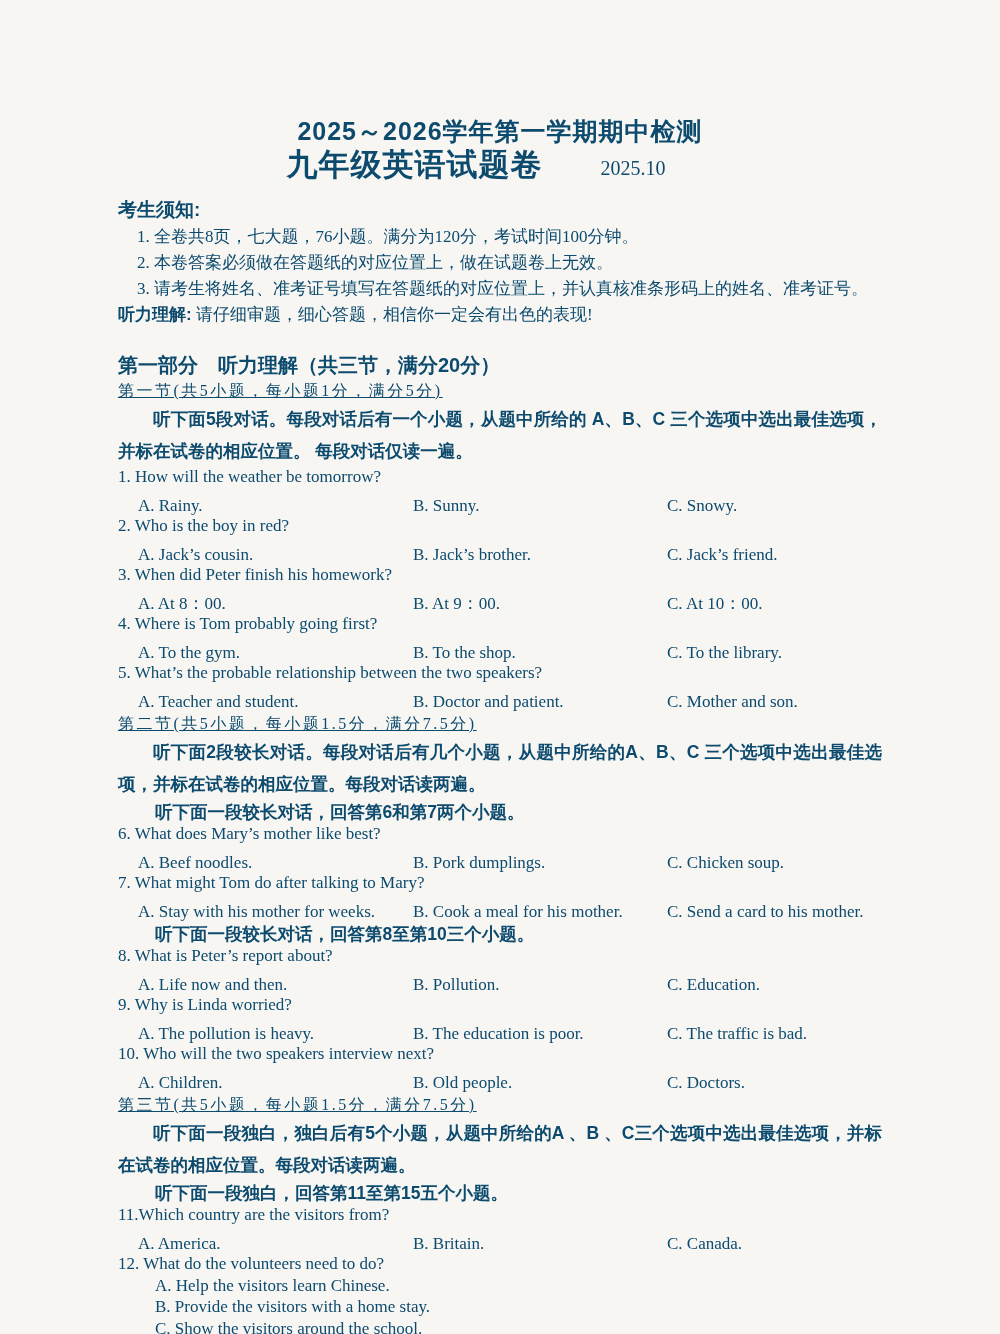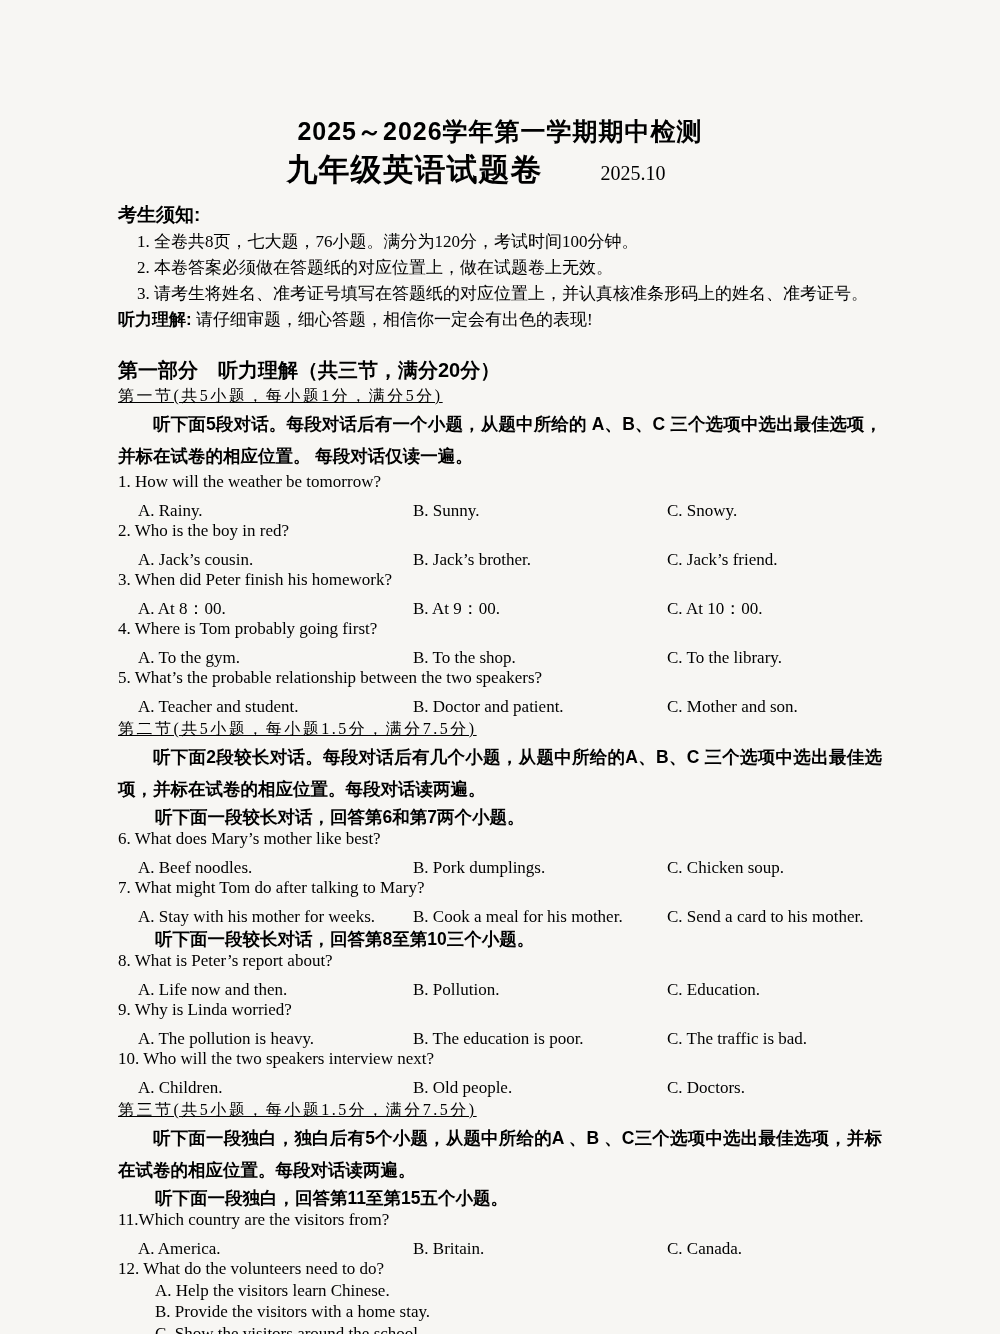--- a/index.html
+++ b/index.html
@@ -3,35 +3,35 @@
 <meta charset="utf-8">
 <style>
   html,body { margin:0; padding:0; background:#e9e8e5; }
   .doc {
     position:relative;
     width:1000px; height:1334px;
     margin:0 auto;
     background:#f7f6f3;
     box-sizing:border-box;
     padding:116px 118px 0 118px;
-    color:#000000;
+    color:#0c4a6e;
     font-family:"Liberation Serif", serif;
     overflow:hidden;
   }
   .t1 {
     text-align:center;
     font-family:"Liberation Sans", sans-serif;
     font-weight:bold;
     font-size:25px;
     line-height:30px;
     letter-spacing:1px;
   }
   .t2row {
     display:flex; justify-content:center; align-items:baseline;
-    gap:58px; margin-top:5px; transform:translateX(-24px);
+    gap:58px; transform:translateX(-24px);
   }
   .t2 {
     font-family:"Liberation Sans", sans-serif;
     font-weight:bold;
     font-size:31px; line-height:38px;
     letter-spacing:1px;
   }
   .date { font-size:20px; }
   .nh {
     margin-top:12px;

